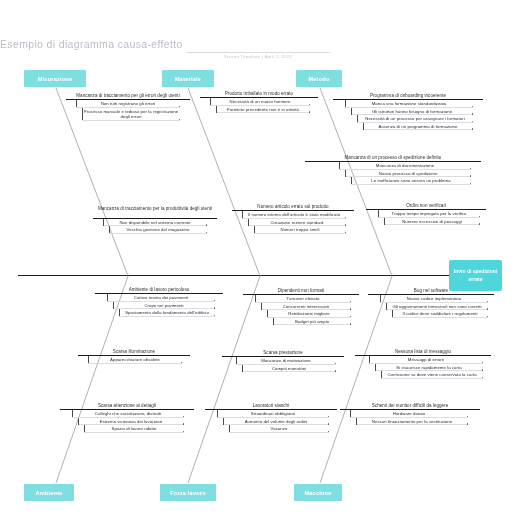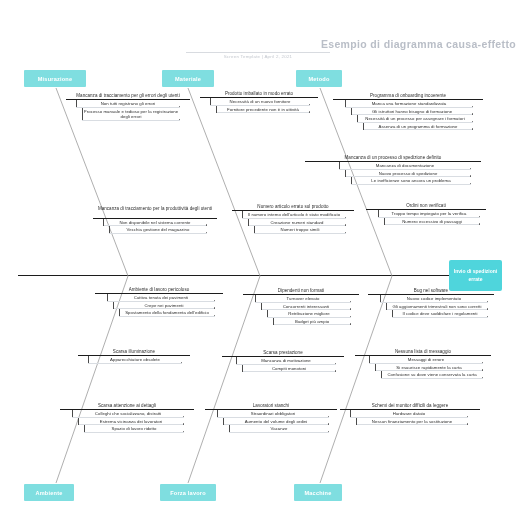--- a/index.html
+++ b/index.html
@@ -9,23 +9,23 @@
     font-family:"Liberation Sans", sans-serif;
     overflow:hidden;
     position:relative;
   }
   #stage{position:absolute;left:0;top:0;width:516px;height:516px;}
   svg#wires{position:absolute;left:0;top:0;width:516px;height:516px;}
 
   
   .title{
     position:absolute;left:0;top:38px;width:516px;
-    text-align:right;
+    text-align:left;
     font-size:10.5px;letter-spacing:.35px;
-    color:#b9bec7;font-weight:700;
+    color:#b9bec7;font-weight:400;
     white-space:nowrap;
   }
   .title-rule{
     position:absolute;left:186px;top:52px;width:144px;height:1px;
     background:#d8dbe0;
   }
   .subtitle{
     position:absolute;left:0;top:54px;width:516px;
     text-align:center;font-size:4.4px;letter-spacing:.25px;
     color:#c3c7ce;white-space:nowrap;

